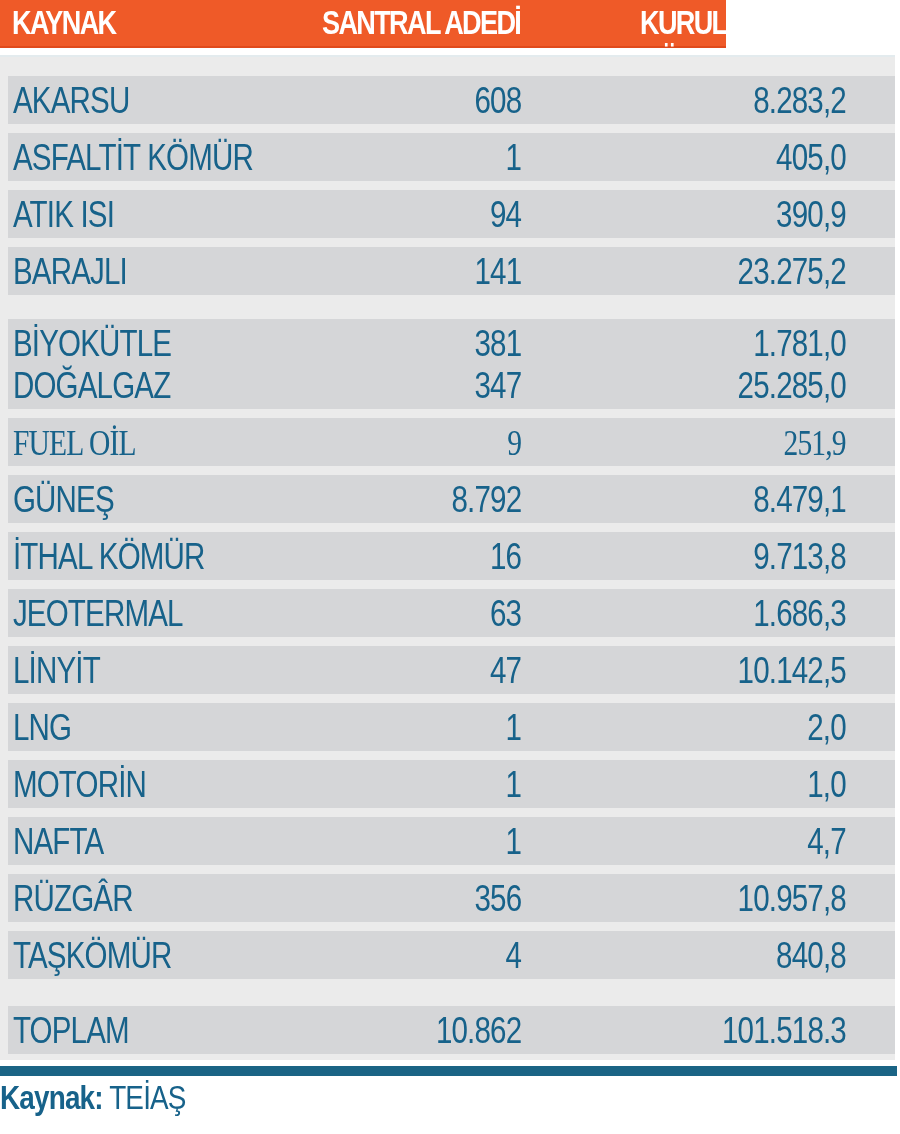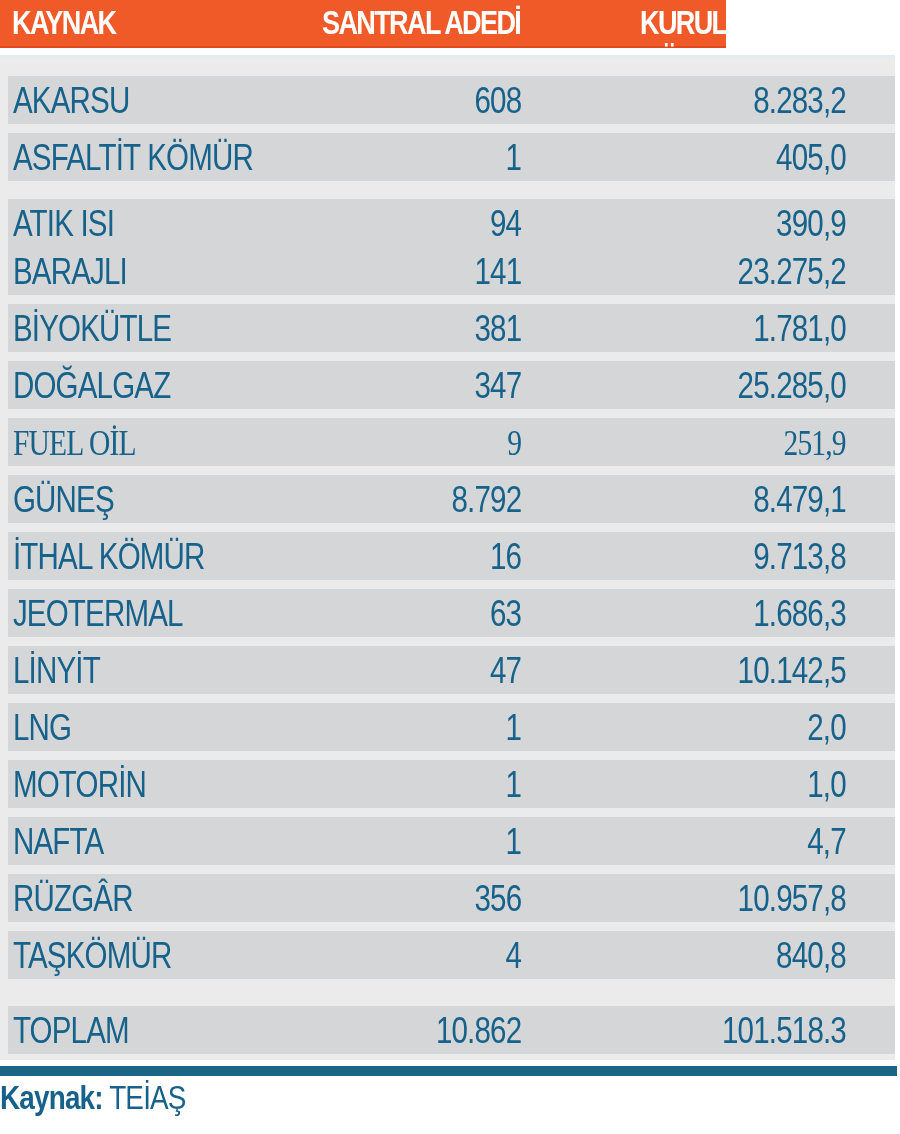--- a/index.html
+++ b/index.html
@@ -42,31 +42,31 @@
     <div class="row" style="top: 19px;">
       <div class="cell c1"><span>AKARSU</span></div>
       <div class="cell c2"><span>608</span></div>
       <div class="cell c3"><span>8.283,2</span></div>
     </div>
     <div class="row" style="top: 76px;">
       <div class="cell c1"><span>ASFALTİT KÖMÜR</span></div>
       <div class="cell c2"><span>1</span></div>
       <div class="cell c3"><span>405,0</span></div>
     </div>
-    <div class="row" style="top: 133px; margin-top: 9px;">
+    <div class="row" style="top: 133px;">
       <div class="cell c1"><span>ATIK ISI</span></div>
       <div class="cell c2"><span>94</span></div>
       <div class="cell c3"><span>390,9</span></div>
     </div>
     <div class="row" style="top: 190px;">
       <div class="cell c1"><span>BARAJLI</span></div>
       <div class="cell c2"><span>141</span></div>
       <div class="cell c3"><span>23.275,2</span></div>
     </div>
-    <div class="row" style="top: 247px;">
+    <div class="row" style="top: 262px;">
       <div class="cell c1"><span>BİYOKÜTLE</span></div>
       <div class="cell c2"><span>381</span></div>
       <div class="cell c3"><span>1.781,0</span></div>
     </div>
     <div class="row" style="top: 304px;">
       <div class="cell c1"><span>DOĞALGAZ</span></div>
       <div class="cell c2"><span>347</span></div>
       <div class="cell c3"><span>25.285,0</span></div>
     </div>
     <div class="row" style="top: 361px; font-family: Liberation Serif, serif;">

